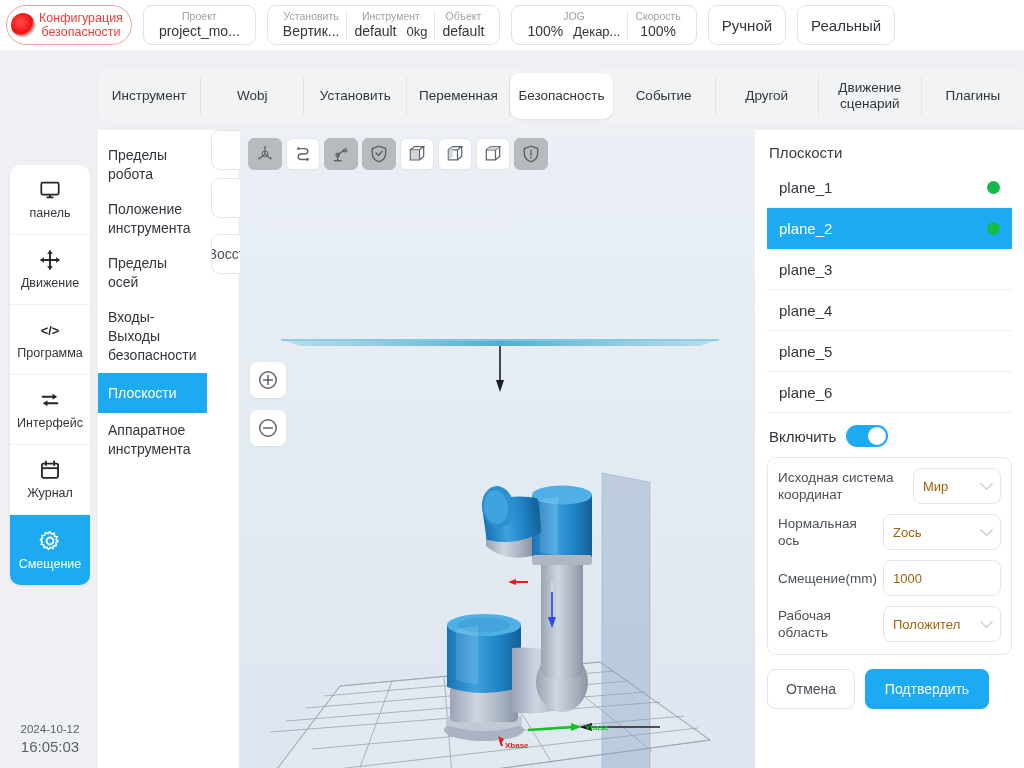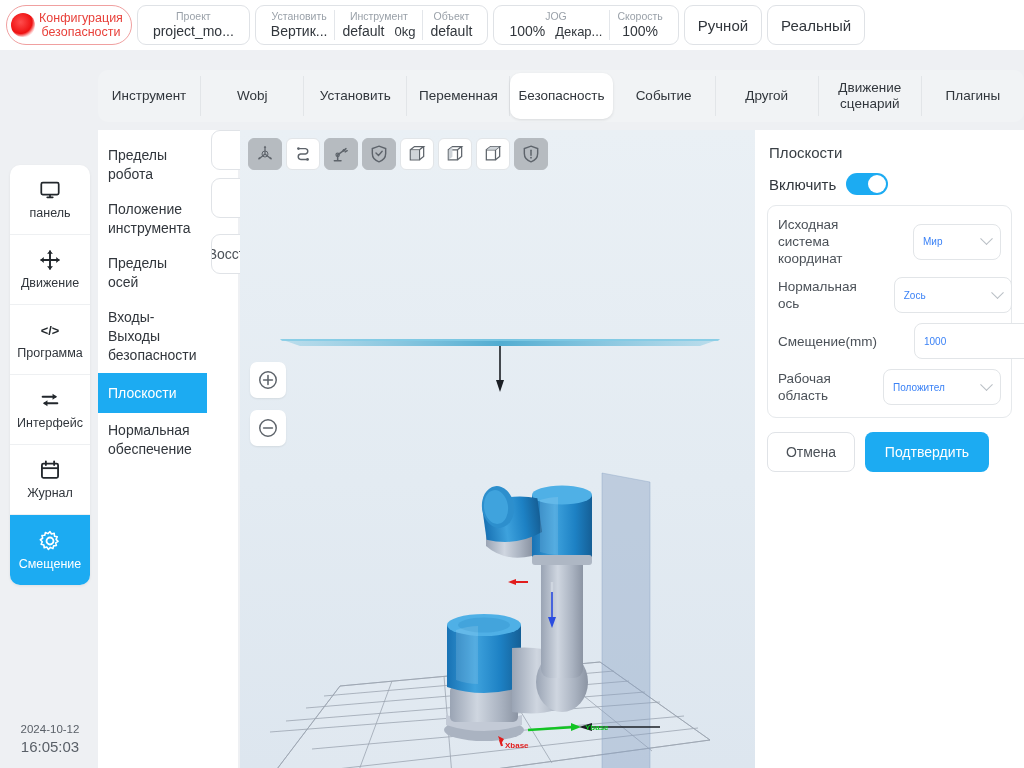--- a/index.html
+++ b/index.html
@@ -9,21 +9,21 @@
     background: #eef0f3;
     overflow: hidden;
   }
   body { position: relative; }
 
   
   .topbar {
     position: absolute; top: 0; left: 0; width: 1024px; height: 50px;
     background: #ffffff;
     display: flex; align-items: center;
-    padding: 0 6px; gap: 5px;
+    padding: 0 6px; gap: 11px;
   }
   .safety-badge {
     display: flex; align-items: center; gap: 4px;
     border: 1px solid #f0a0a0; border-radius: 22px;
     height: 40px; padding: 0 8px 0 4px;
     background: #fff;
     flex: 0 0 auto;
   }
   .safety-dot {
     width: 24px; height: 24px; border-radius: 50%;
@@ -170,21 +170,21 @@
   }
   .form {
     border: 1px solid #e6e9ec; border-radius: 9px; padding: 10px 10px;
   }
   .frow { display: flex; align-items: center; margin-bottom: 10px; }
   .frow:last-child { margin-bottom: 2px; }
   .flabel { font-size: 13.5px; color: #4b5158; line-height: 17px; flex: 1 1 auto; padding-right: 6px; }
   .fctl {
     height: 36px; border: 1px solid #e2e5e8; border-radius: 8px; background: #fff;
     display: flex; align-items: center; padding: 0 9px;
-    font-size: 10px; color: #3b82f6; flex: 0 0 auto; margin-left: 31px;
+    font-size: 13px; color: #a16207; flex: 0 0 auto;
   }
   .fctl.sel { justify-content: space-between; }
   .fctl.w88 { width: 88px; }
   .fctl.w118 { width: 118px; }
   .caret {
     width: 9px; height: 9px; border-right: 1.6px solid #b9bfc5; border-bottom: 1.6px solid #b9bfc5;
     transform: rotate(45deg) translate(-2px,-2px); flex: 0 0 auto; margin-left: 6px;
   }
   .factions { display: flex; gap: 10px; margin-top: 14px; }
   .btn-ghost {
@@ -366,21 +366,21 @@
     <div class="subnav-item">
         <span>Пределы осей</span>
       </div>
     <div class="subnav-item">
         <span>Входы-Выходы безопасности</span>
       </div>
     <div class="subnav-item active">
         <span>Плоскости</span>
       </div>
     <div class="subnav-item">
-        <span>Нормальная обеспечение</span>
+        <span>Аппаратное инструмента</span>
       </div>
   </div>
   <div class="subnav-foot">
     <div class="sb-btn">
         <span>Возврат</span>
       </div>
     <div class="sb-btn">
         <span>Применить</span>
       </div>
     <div class="sb-gap"></div>
@@ -561,20 +561,42 @@
       <path d="M260 610 L262 616" stroke="#e11d1d" stroke-width="2.2" fill="none"></path>
       <path d="M258 606 L264 609 L261 614 Z" fill="#e11d1d"></path>
       <text x="265" y="618" font-family="Liberation Sans" font-size="8" font-weight="bold" fill="#e11d1d">Xbase</text>
     </g>
   </svg>
 </div>
 
 <div class="rpanel">
   <div class="rp-title">Плоскости</div>
 
+  <div>
+    <div class="plane-row">
+      <span>plane_1</span>
+      <span class="dot"></span>
+    </div>
+    <div class="plane-row active">
+      <span>plane_2</span>
+      <span class="dot"></span>
+    </div>
+    <div class="plane-row">
+      <span>plane_3</span>
+    </div>
+    <div class="plane-row">
+      <span>plane_4</span>
+    </div>
+    <div class="plane-row">
+      <span>plane_5</span>
+    </div>
+    <div class="plane-row">
+      <span>plane_6</span>
+    </div>
+  </div>
 
   <div class="enable-row">
     <span class="enable-label">Включить</span>
     <span class="switch">
         <span class="knob"></span>
       </span>
   </div>
 
   <div class="form">
     <div class="frow">

